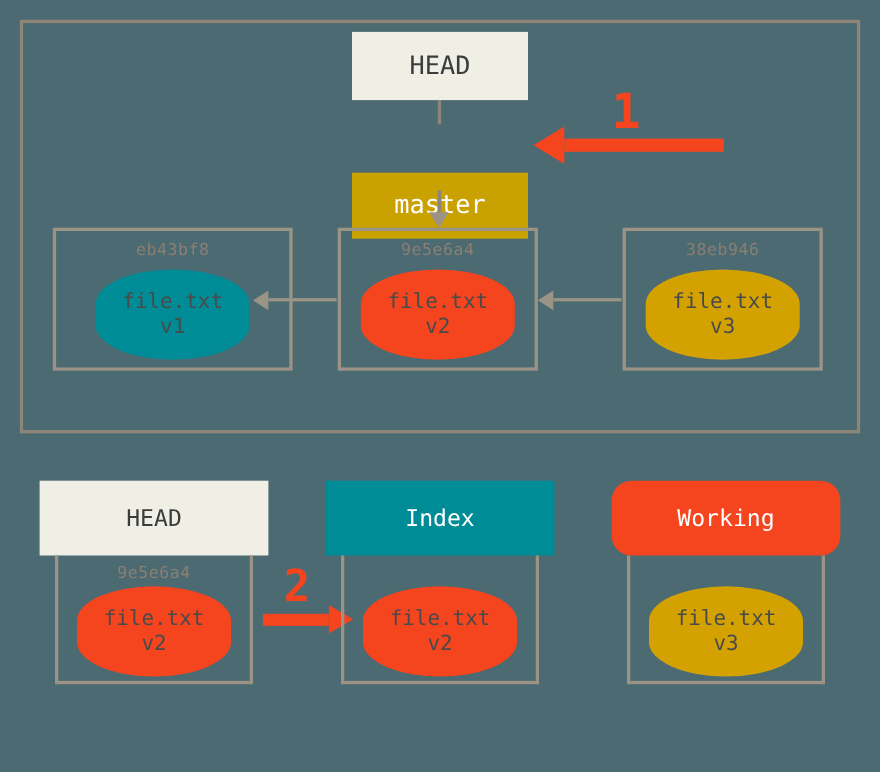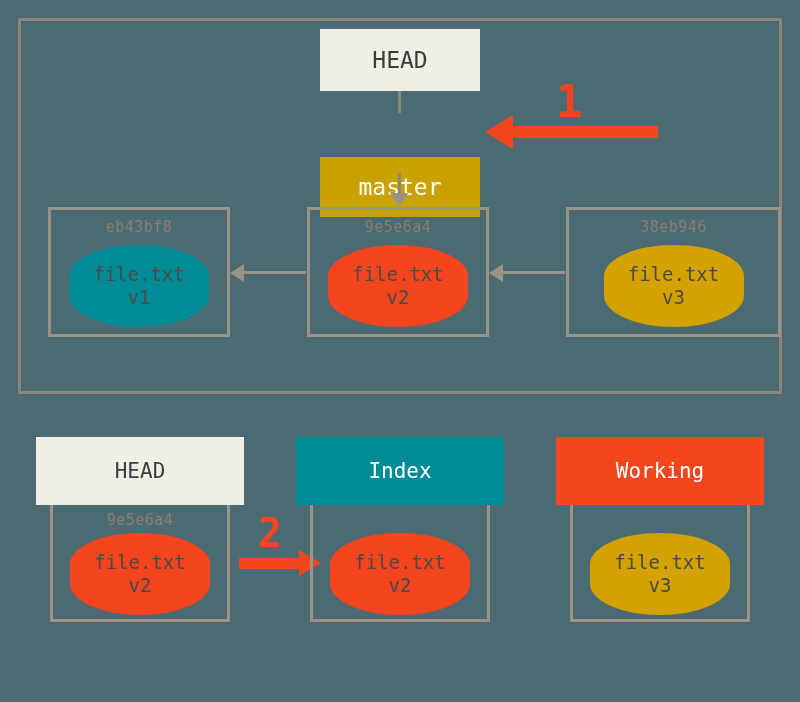--- a/index.html
+++ b/index.html
@@ -163,21 +163,21 @@
     flex-direction: column;
     align-items: center;
     justify-content: center;
     text-align: center;
     font-size: 21px;
     line-height: 1.18;
     box-sizing: border-box;
   }
   .hdr-head  { background: #efefe6; color: #3c3c3c; }
   .hdr-index { background: #008c96; color: #ffffff; }
-  .hdr-work  { background: #f4451f; color: #ffffff; }
+  .hdr-work  { background: #f4451f; color: #ffffff; border-radius: 18px; }
 
   .area-body {
     position: absolute;
     border-left: 3px solid #9a9386;
     border-right: 3px solid #9a9386;
     border-bottom: 3px solid #9a9386;
     box-sizing: border-box;
   }
 
   
@@ -211,21 +211,21 @@
     <span>master</span>
   </div>
 
   <div class="vline" style="left:398px; top:173px; height:26px;"></div>
   <div class="arrow-down" style="left:390px; top:193px;"></div>
 
   <div class="red-num" style="left:556px; top:80px; font-size:44px;">1</div>
   <div class="red-line" style="left:513px; top:126px; width:145px;"></div>
   <div class="red-head-left" style="left:485px; top:115px;"></div>
 
-  <div class="commit" style="left:48px; top:207px; width:182px; height:130px;">
+  <div class="commit" style="left:48px; top:207px; width:218px; height:130px;">
     <div class="commit-hash">eb43bf8</div>
     <div class="blob c-teal" style="top:35px; width:140px; height:82px;">
       <span>file.txt</span>
       <span>v1</span>
     </div>
   </div>
 
   <div class="hline" style="left:244px; top:271px; width:62px;"></div>
   <div class="arrow-left" style="left:230px; top:264px;"></div>
 
@@ -233,21 +233,21 @@
     <div class="commit-hash">9e5e6a4</div>
     <div class="blob c-red" style="top:35px; width:140px; height:82px;">
       <span>file.txt</span>
       <span>v2</span>
     </div>
   </div>
 
   <div class="hline" style="left:503px; top:271px; width:62px;"></div>
   <div class="arrow-left" style="left:489px; top:264px;"></div>
 
-  <div class="commit" style="left:566px; top:207px; width:215px; height:130px;">
+  <div class="commit" style="left:566px; top:207px; width:182px; height:130px;">
     <div class="commit-hash">38eb946</div>
     <div class="blob c-gold" style="top:35px; width:140px; height:82px;">
       <span>file.txt</span>
       <span>v3</span>
     </div>
   </div>
 
   <div class="area-header hdr-head" style="left:36px; top:437px; width:208px; height:68px;">
     <span>HEAD</span>
   </div>

